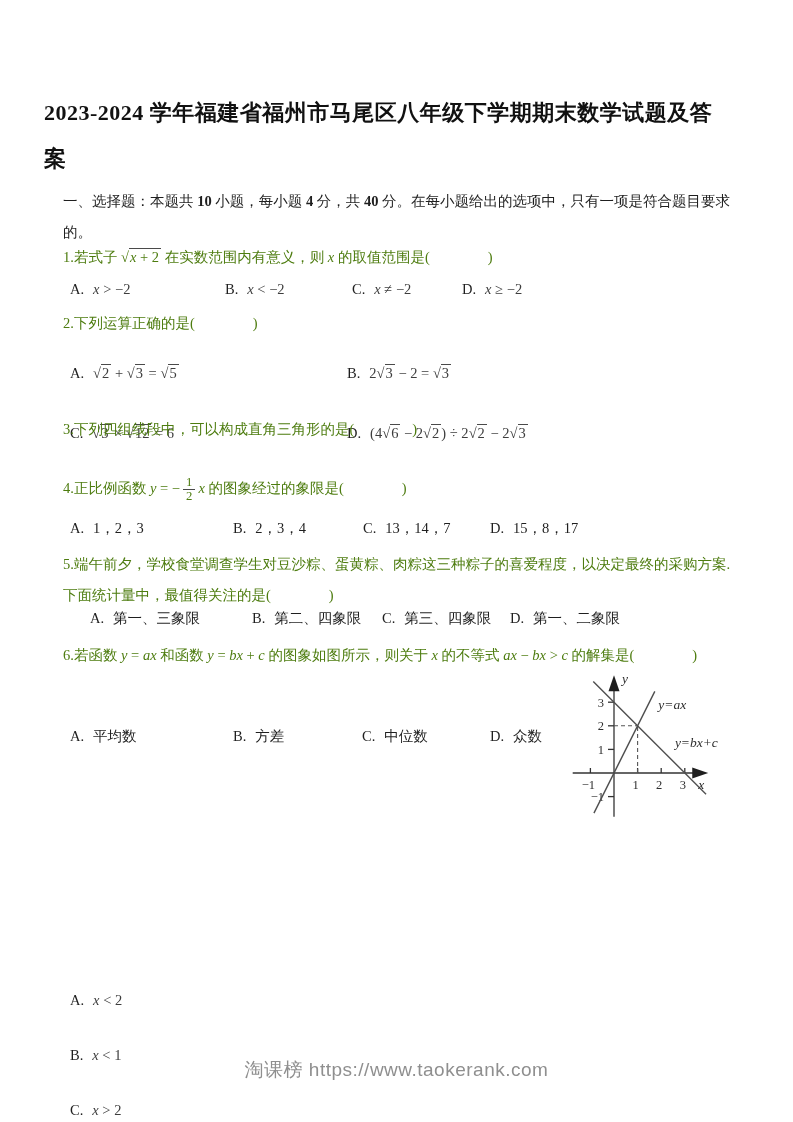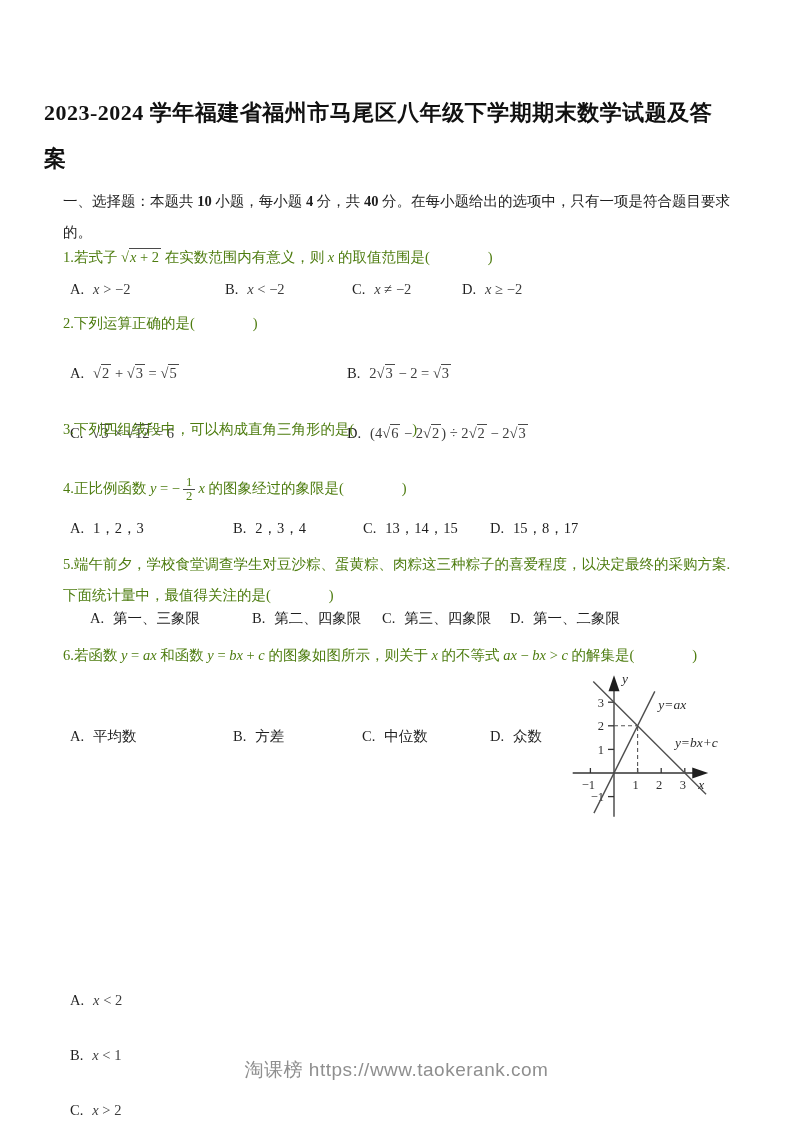--- a/index.html
+++ b/index.html
@@ -68,21 +68,21 @@
 </div>
 <div class="abs optrow" style="top:379px;">
   <span class="opt" style="left:7px"><span class="ok">C.</span><span class="mf"><span class="sq"><span class="rad">√</span><span class="ovl">3</span></span> × <span class="sq"><span class="rad">√</span><span class="ovl">12</span></span> = 6</span></span>
   <span class="opt" style="left:284px"><span class="ok">D.</span><span class="mf">(4<span class="sq"><span class="rad">√</span><span class="ovl">6</span></span> − 2<span class="sq"><span class="rad">√</span><span class="ovl">2</span></span>) ÷ 2<span class="sq"><span class="rad">√</span><span class="ovl">2</span></span> − 2<span class="sq"><span class="rad">√</span><span class="ovl">3</span></span></span></span>
 </div>
 
 <div class="abs stem" style="top:419px;">3.下列四组线段中，可以构成直角三角形的是(　　　　)</div>
 <div class="abs optrow" style="top:452px;">
   <span class="opt" style="left:7px"><span class="ok">A.</span><span>1，2，3</span></span>
   <span class="opt" style="left:170px"><span class="ok">B.</span><span>2，3，4</span></span>
-  <span class="opt" style="left:300px"><span class="ok">C.</span><span>13，14，15</span></span>
+  <span class="opt" style="left:300px"><span class="ok">C.</span><span>13，14，7</span></span>
   <span class="opt" style="left:427px"><span class="ok">D.</span><span>15，8，17</span></span>
 </div>
 
 <div class="abs stem" style="top:476px;">4.正比例函数 <i class="mv">y</i> = −<span class="fr"><span class="nu">1</span><span class="dn">2</span></span><i class="mv">x</i> 的图象经过的象限是(　　　　)</div>
 <div class="abs optrow" style="top:520px;margin-left:20px;">
   <span class="opt" style="left:7px"><span class="ok">A.</span><span>第一、三象限</span></span>
   <span class="opt" style="left:169px"><span class="ok">B.</span><span>第二、四象限</span></span>
   <span class="opt" style="left:299px"><span class="ok">C.</span><span>第三、四象限</span></span>
   <span class="opt" style="left:427px"><span class="ok">D.</span><span>第一、二象限</span></span>
 </div>

